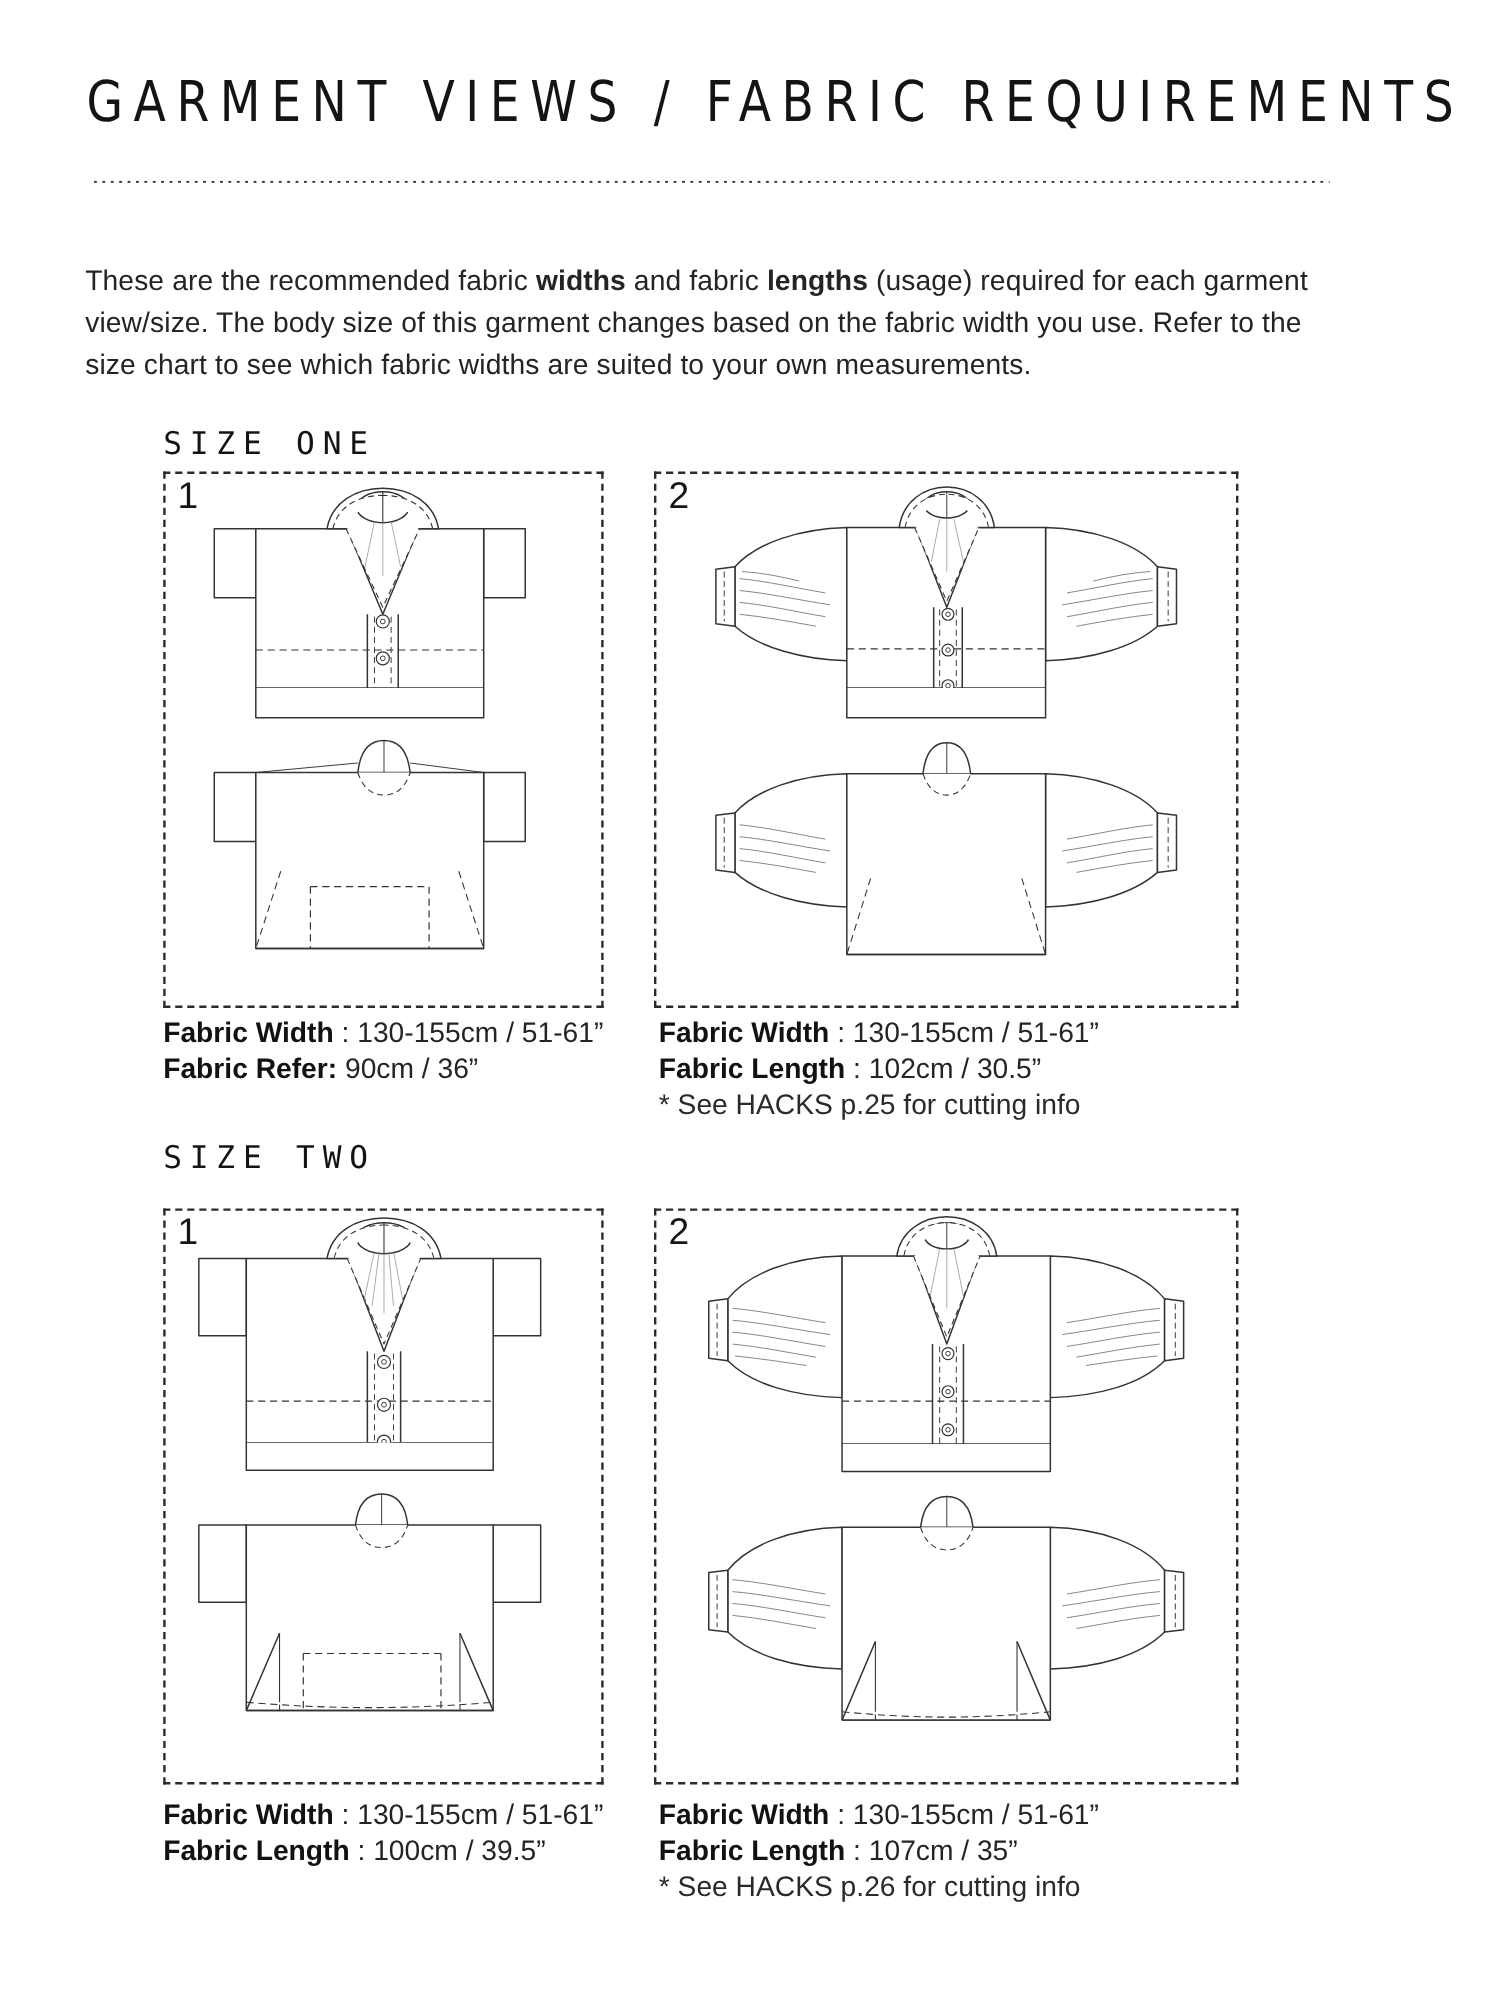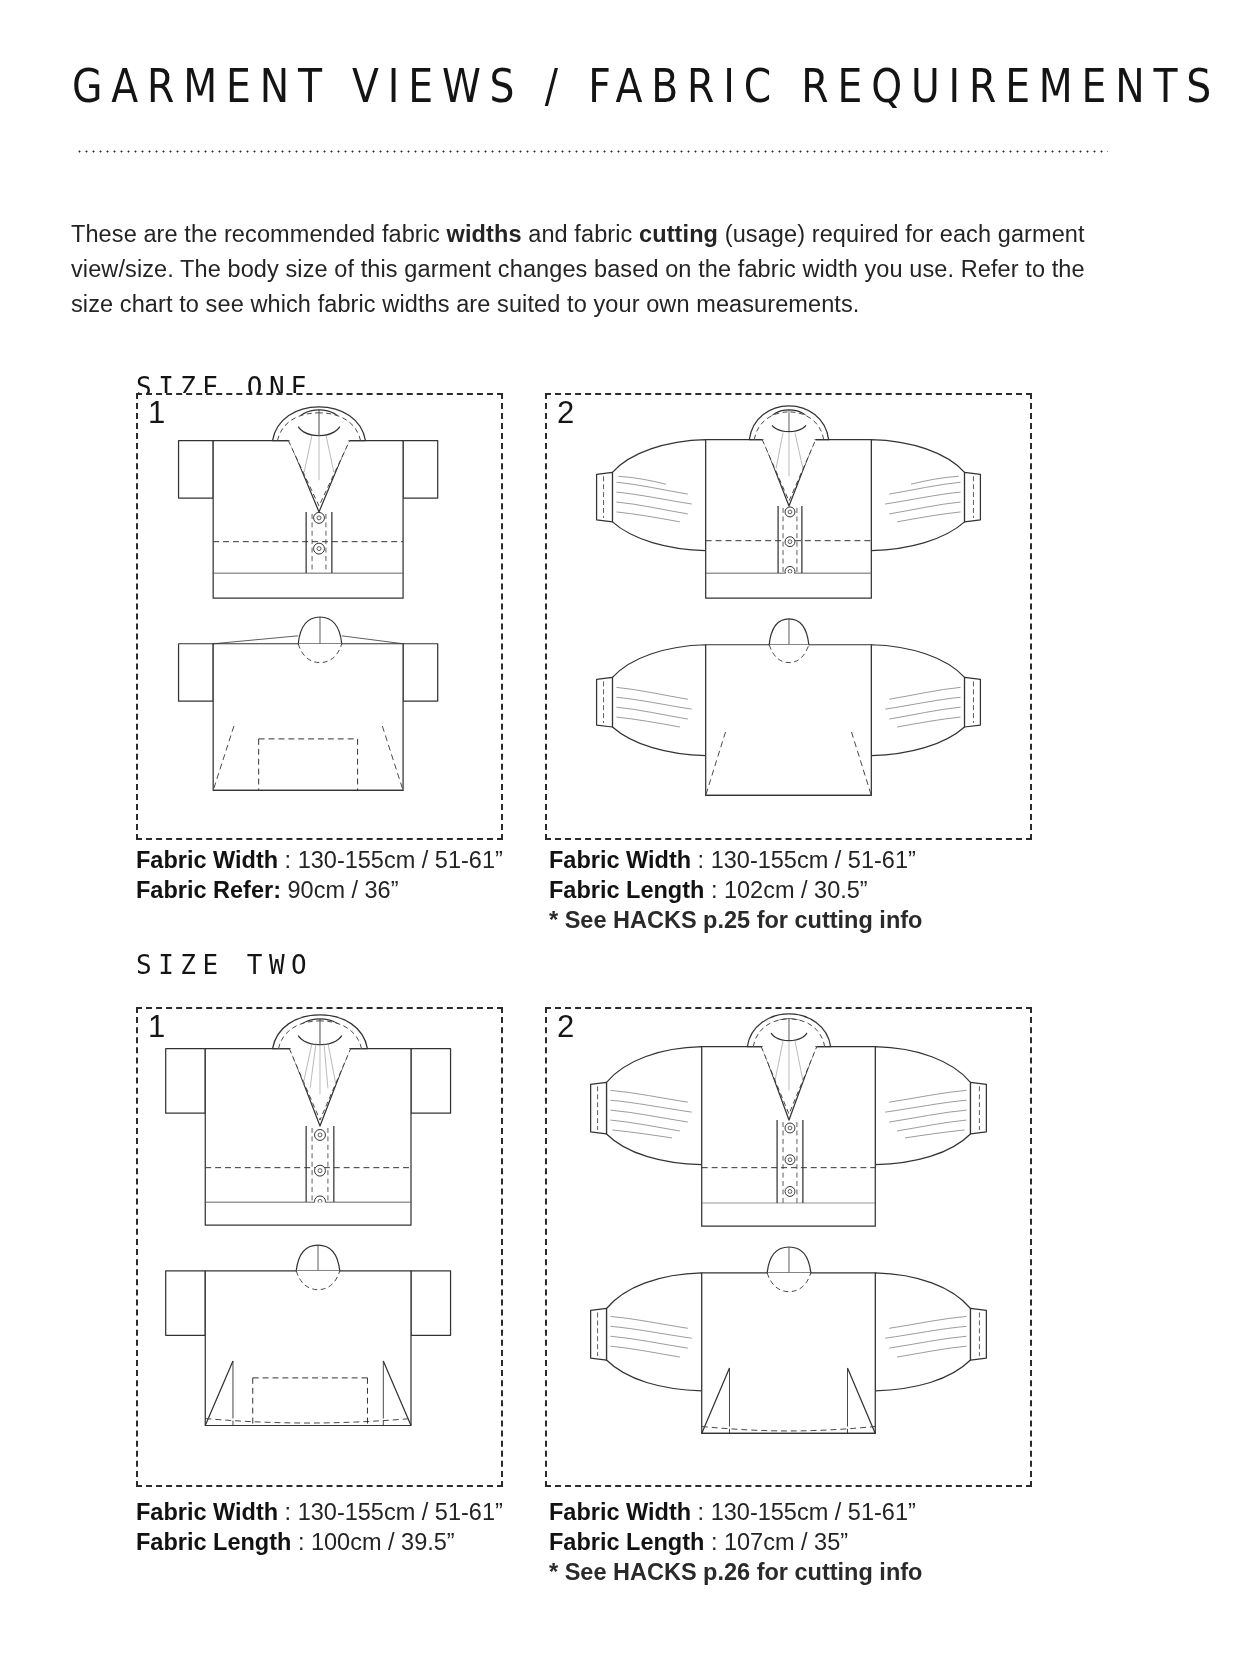--- a/index.html
+++ b/index.html
@@ -45,21 +45,21 @@
 
   
   .size-head{
     position:absolute;
     font-family:"DejaVu Sans Mono","Liberation Mono",monospace;
     font-size:26px;
     letter-spacing:6.5px;
     font-weight:400;
     color:#141414;
   }
-  #size-one-head{left:136px;top:372px;}
+  #size-one-head{left:136px;top:355px;}
   #size-two-head{left:136px;top:950px;}
 
   
   .viewbox{
     position:absolute;
     border:2.2px dashed #2b2b2b;
     box-sizing:border-box;
     background:#fff;
   }
   .vnum{
@@ -81,35 +81,35 @@
   
   .spec{
     position:absolute;
     font-size:23.5px;
     line-height:30px;
     color:#242424;
     font-weight:350;
     white-space:nowrap;
   }
   .spec .lab{font-weight:800;color:#121212;}
-  .spec .note{display:block;font-weight:700;color:#2a2a2a;}
+  .spec .note{display:block;font-weight:400;color:#2a2a2a;}
   #spec-1-1{left:136px;top:845px;}
   #spec-1-2{left:549px;top:845px;}
   #spec-2-1{left:136px;top:1497px;}
   #spec-2-2{left:549px;top:1497px;}
 </style>
 </head>
 <body>
 
 <div class="page">
 
   <div class="title">GARMENT VIEWS / FABRIC REQUIREMENTS</div>
   <div class="rule"></div>
 
-  <p class="intro"><span>These are the recommended fabric </span><b>widths</b><span> and fabric </span><b>cutting</b><span> (usage) required for each garment view/size. The body size of this garment changes based on the fabric width you use. Refer to the size chart to see which fabric widths are suited to your own measurements.</span></p>
+  <p class="intro"><span>These are the recommended fabric </span><b>widths</b><span> and fabric </span><b>lengths</b><span> (usage) required for each garment view/size. The body size of this garment changes based on the fabric width you use. Refer to the size chart to see which fabric widths are suited to your own measurements.</span></p>
 
   <div class="size-head" id="size-one-head">SIZE ONE</div>
 
   <div class="viewbox" id="box-1-1">
     <div class="vnum">1</div>
     <svg viewBox="0 0 367 447" preserveAspectRatio="none">
       <g fill="none" stroke="#ararara"></g>
       <g fill="#ffffff" stroke="#333333" stroke-width="1.25" stroke-linejoin="round">
 
         <path d="M76 46 L41 46 L41 104 L76 104 Z"></path>

